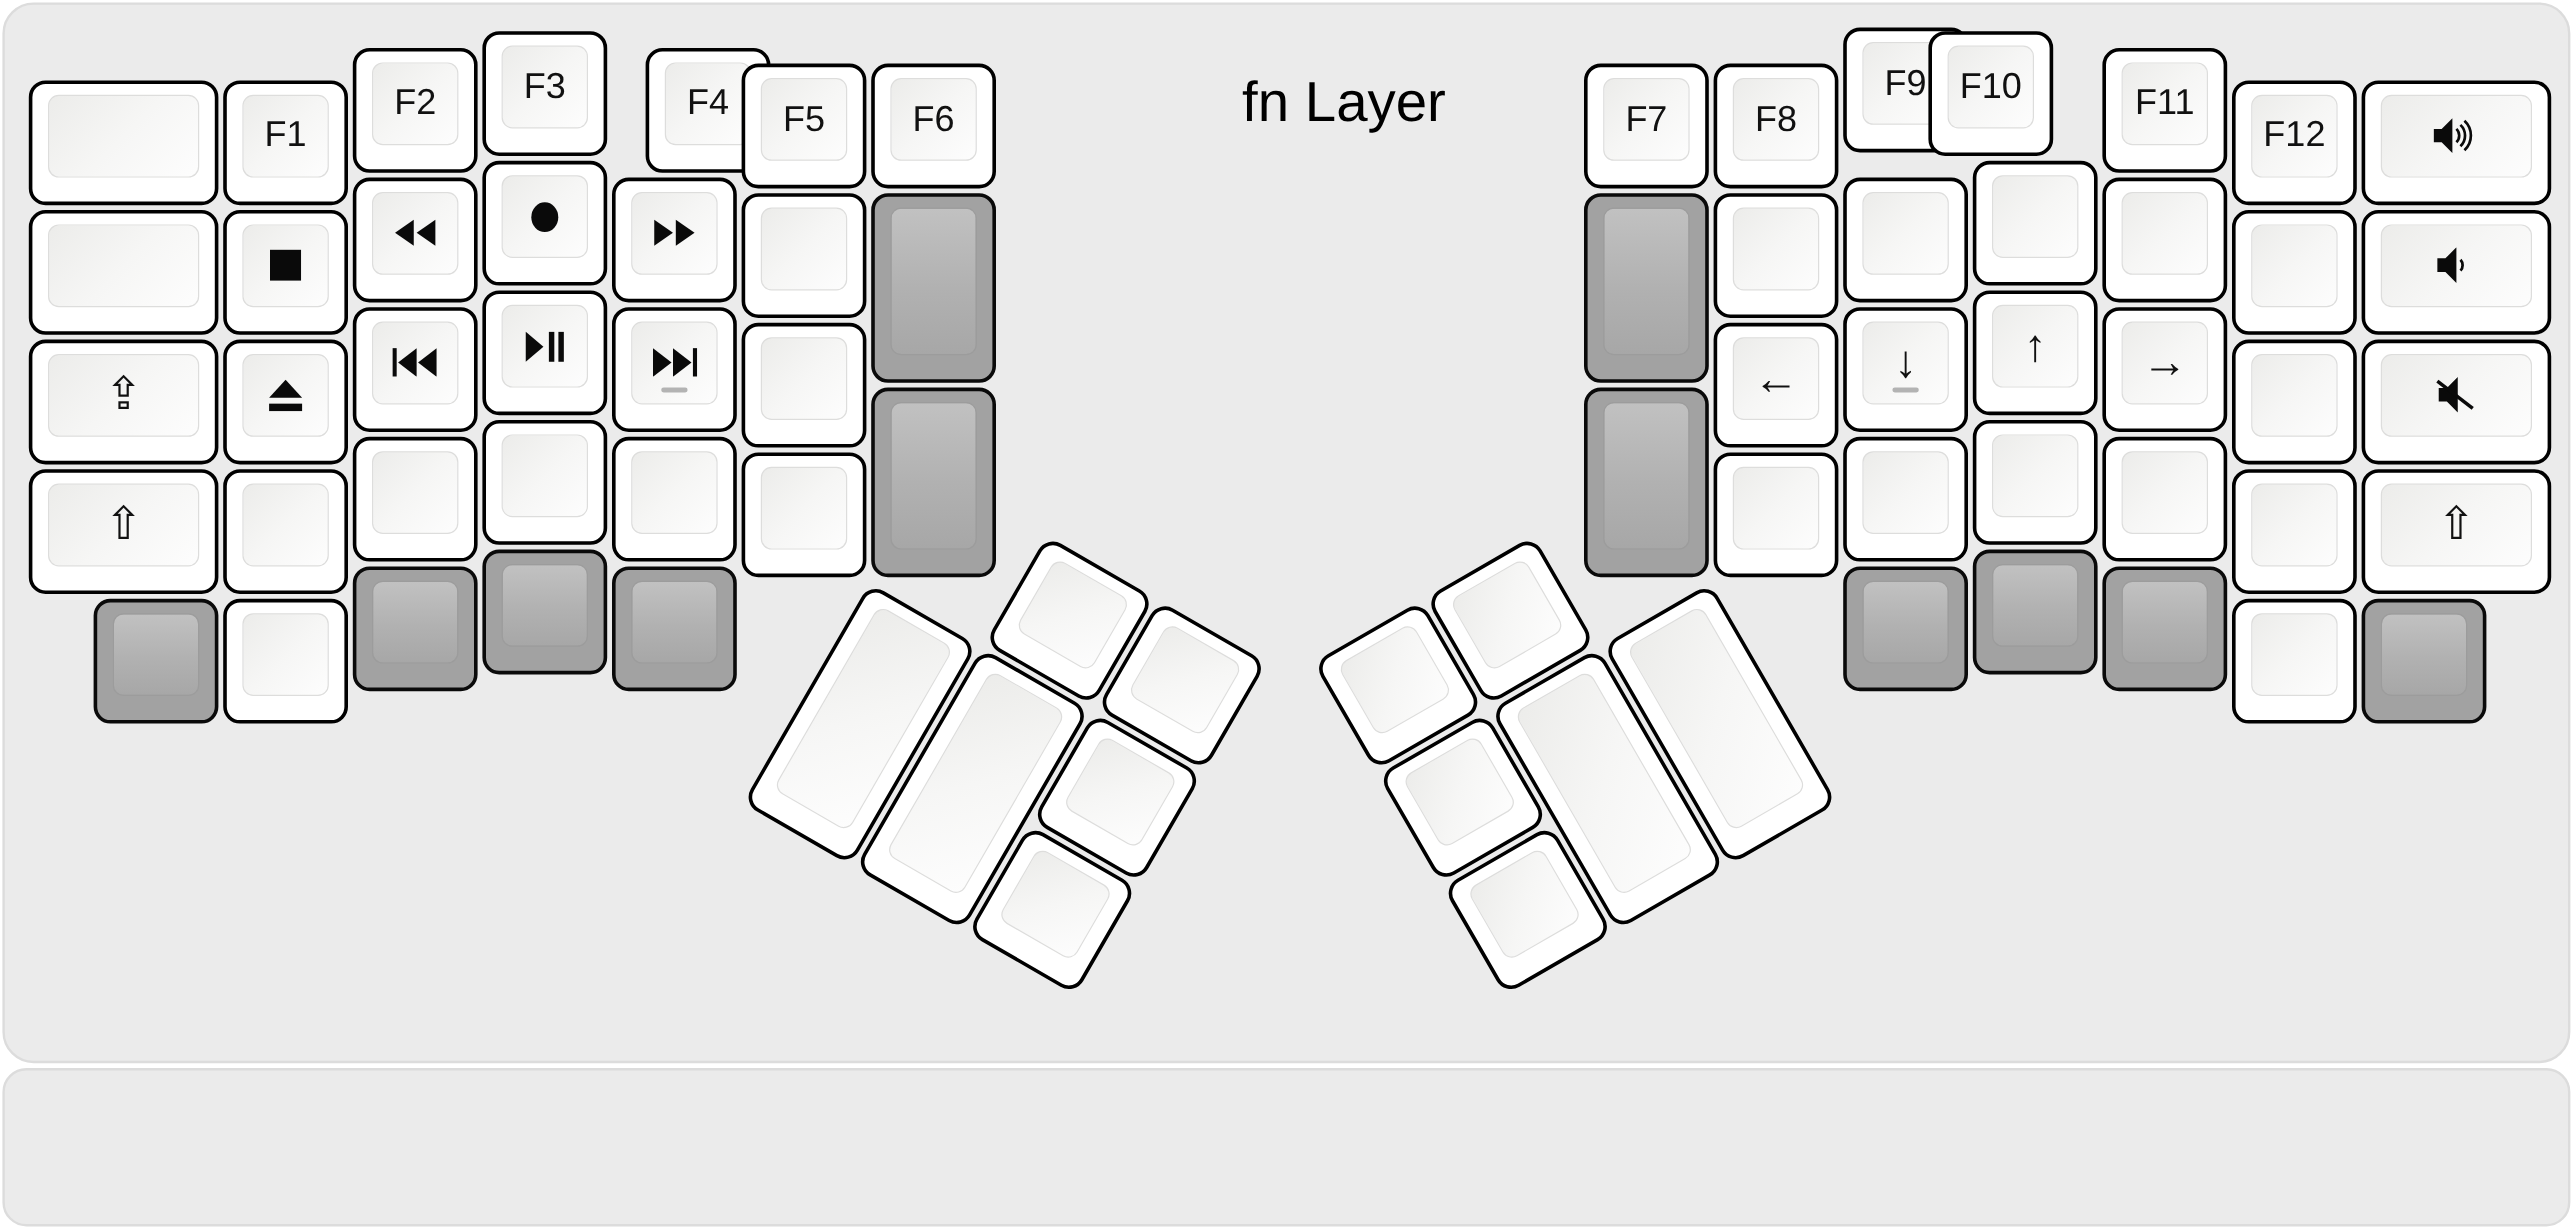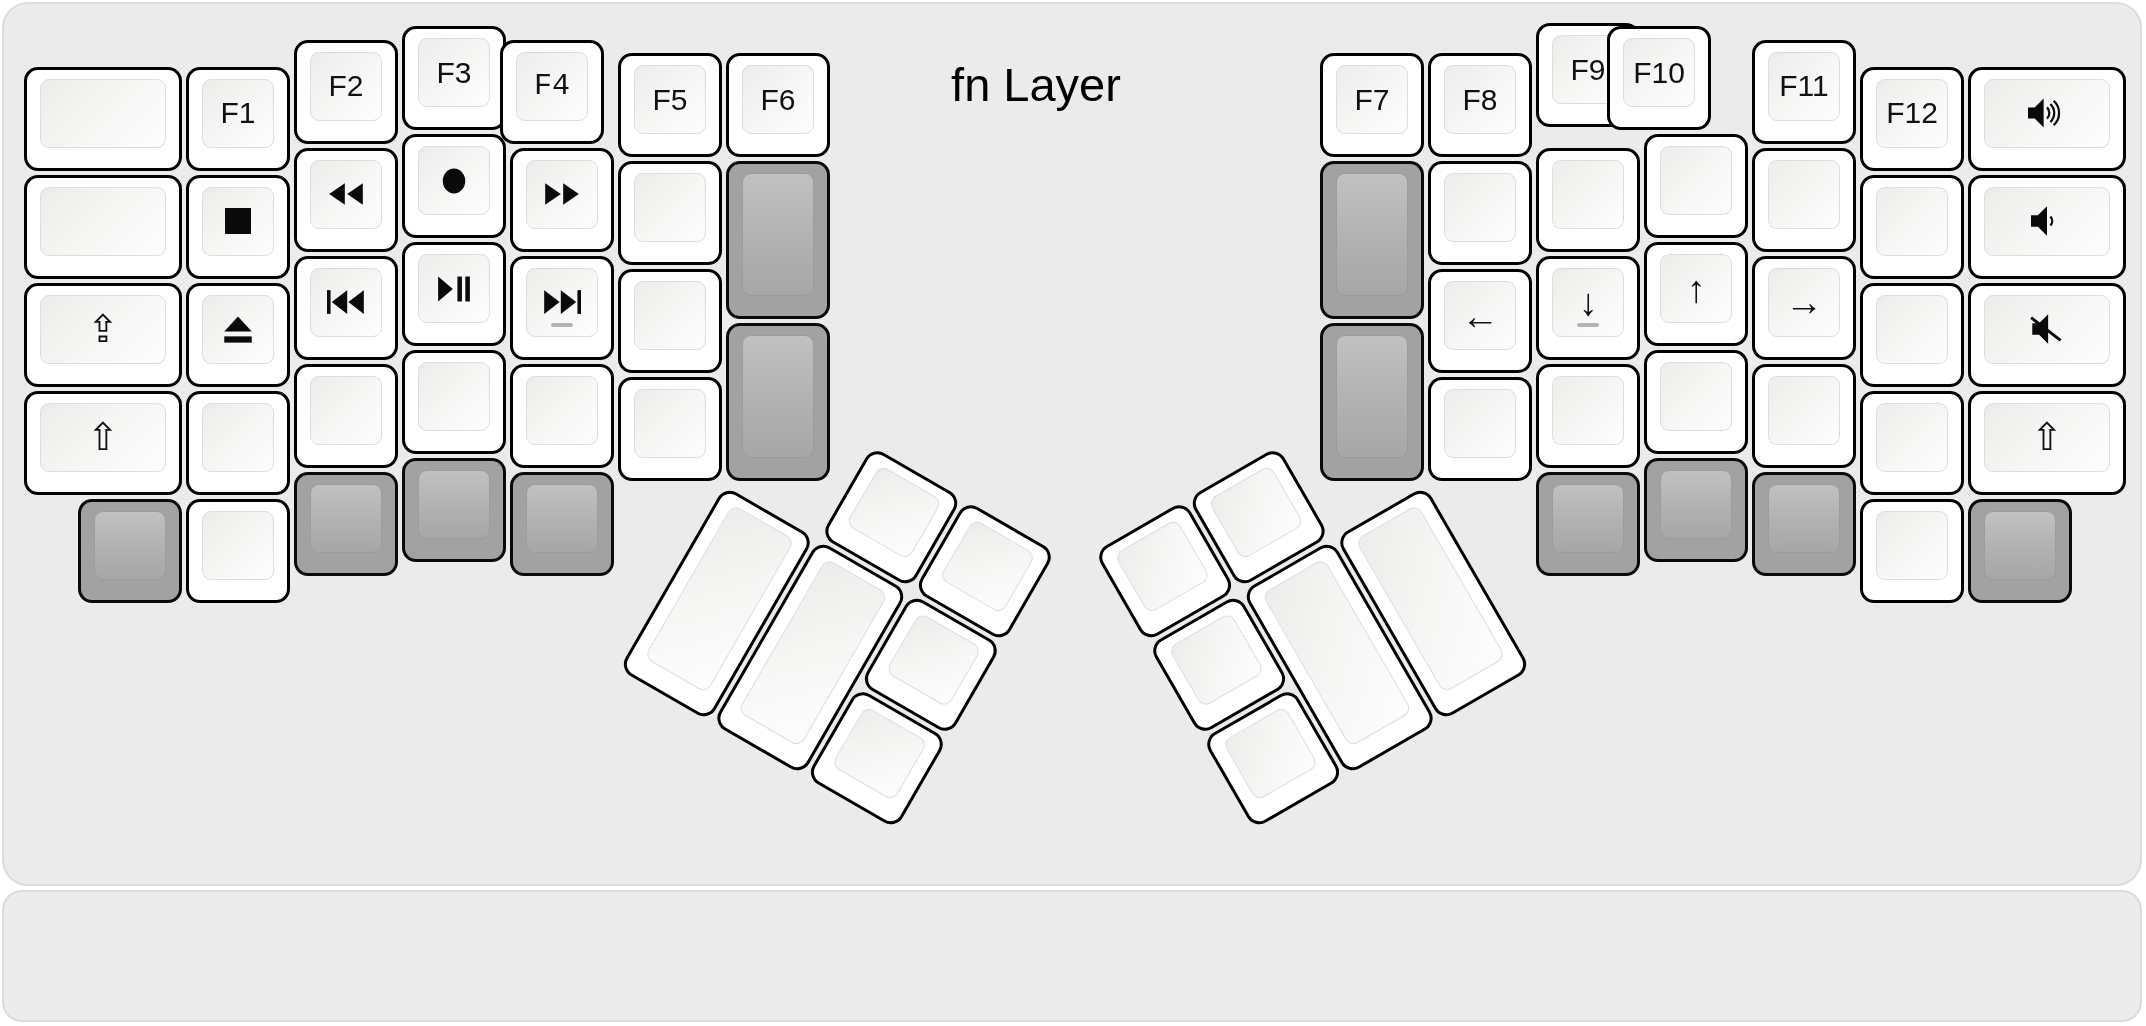--- a/index.html
+++ b/index.html
@@ -12,21 +12,21 @@
     position:absolute;
     background:#ebebeb;
     border:2px solid #dcdcdc;
     border-radius:26px;
     box-sizing:border-box;
   }
   #kb-panel{left:2px;top:2px;width:2140px;height:884px;}
   #legend-panel{left:2px;top:890px;width:2140px;height:132px;border-radius:20px;}
 
   #layer-title{
-    position:absolute;left:732px;top:54px;width:600px;
+    position:absolute;left:816px;top:54px;width:600px;
     text-align:center;font-size:47px;line-height:54px;color:#000;
   }
 
   .key{position:absolute;}
   .key .base{
     position:absolute;left:2px;right:2px;top:2px;bottom:2px;
     background:#ffffff;border:3px solid #000;border-radius:14px;
   }
   .key .ktop{
     position:absolute;left:13px;right:13px;top:9px;bottom:20px;
@@ -181,21 +181,21 @@
               </svg>
             </span>
           </div>
         </div>
       </div>
       <div class="key" style="left: 396px; top: 344px; width: 108px; height: 108px;">
         <div class="base">
           <div class="ktop"></div>
         </div>
       </div>
-      <div class="key" style="left: 494px; top: 33.5px; width: 108px; height: 108px; font-family: Liberation Mono, monospace;">
+      <div class="key" style="left: 532px; top: 33.5px; width: 108px; height: 108px;">
         <div class="base">
           <div class="ktop">
             <span class="f-label">F4</span>
           </div>
         </div>
       </div>
       <div class="key" style="left: 504px; top: 141.5px; width: 108px; height: 108px;">
         <div class="base">
           <div class="ktop">
             <span class="icon-wrap">

